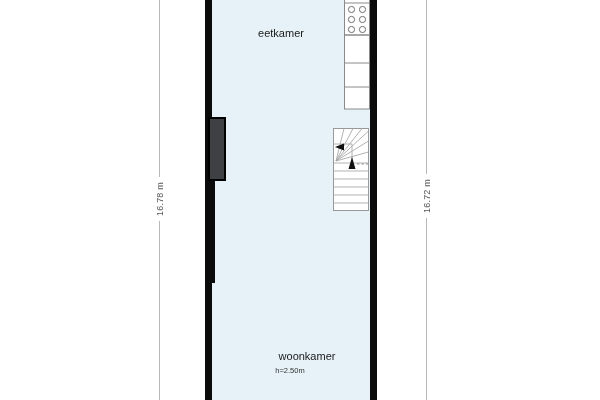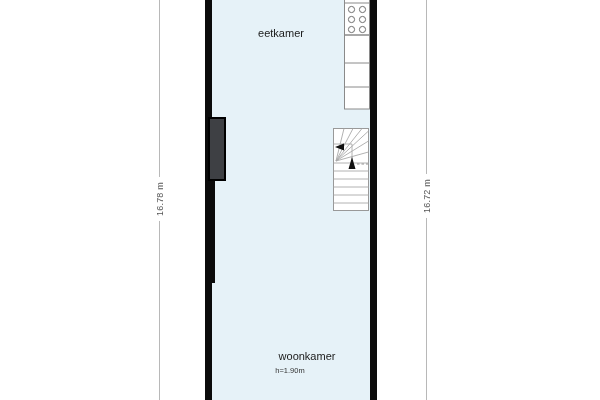--- a/index.html
+++ b/index.html
@@ -112,16 +112,16 @@
     </g>
 
     <polygon class="arrow" points="335,147 344,143.5 344,150.5"></polygon>
     <polygon class="arrow" points="352,157 348.5,169 355.5,169"></polygon>
     <path class="walk-dash" d="M357 164 L368 164"></path>
   </g>
 </svg>
 
 <div class="room-label" style="left:281px;top:33px">eetkamer</div>
 <div class="room-label" style="left:307px;top:356px">woonkamer</div>
-<div class="height-label" style="left:290px;top:370px">h=1.90m</div>
+<div class="height-label" style="left:290px;top:370px">h=2.50m</div>
 
 <div class="dim-label" style="left:160px;top:199px">16.78 m</div>
 <div class="dim-label" style="left:427px;top:196px">16.72 m</div>
 
 </body></html>

